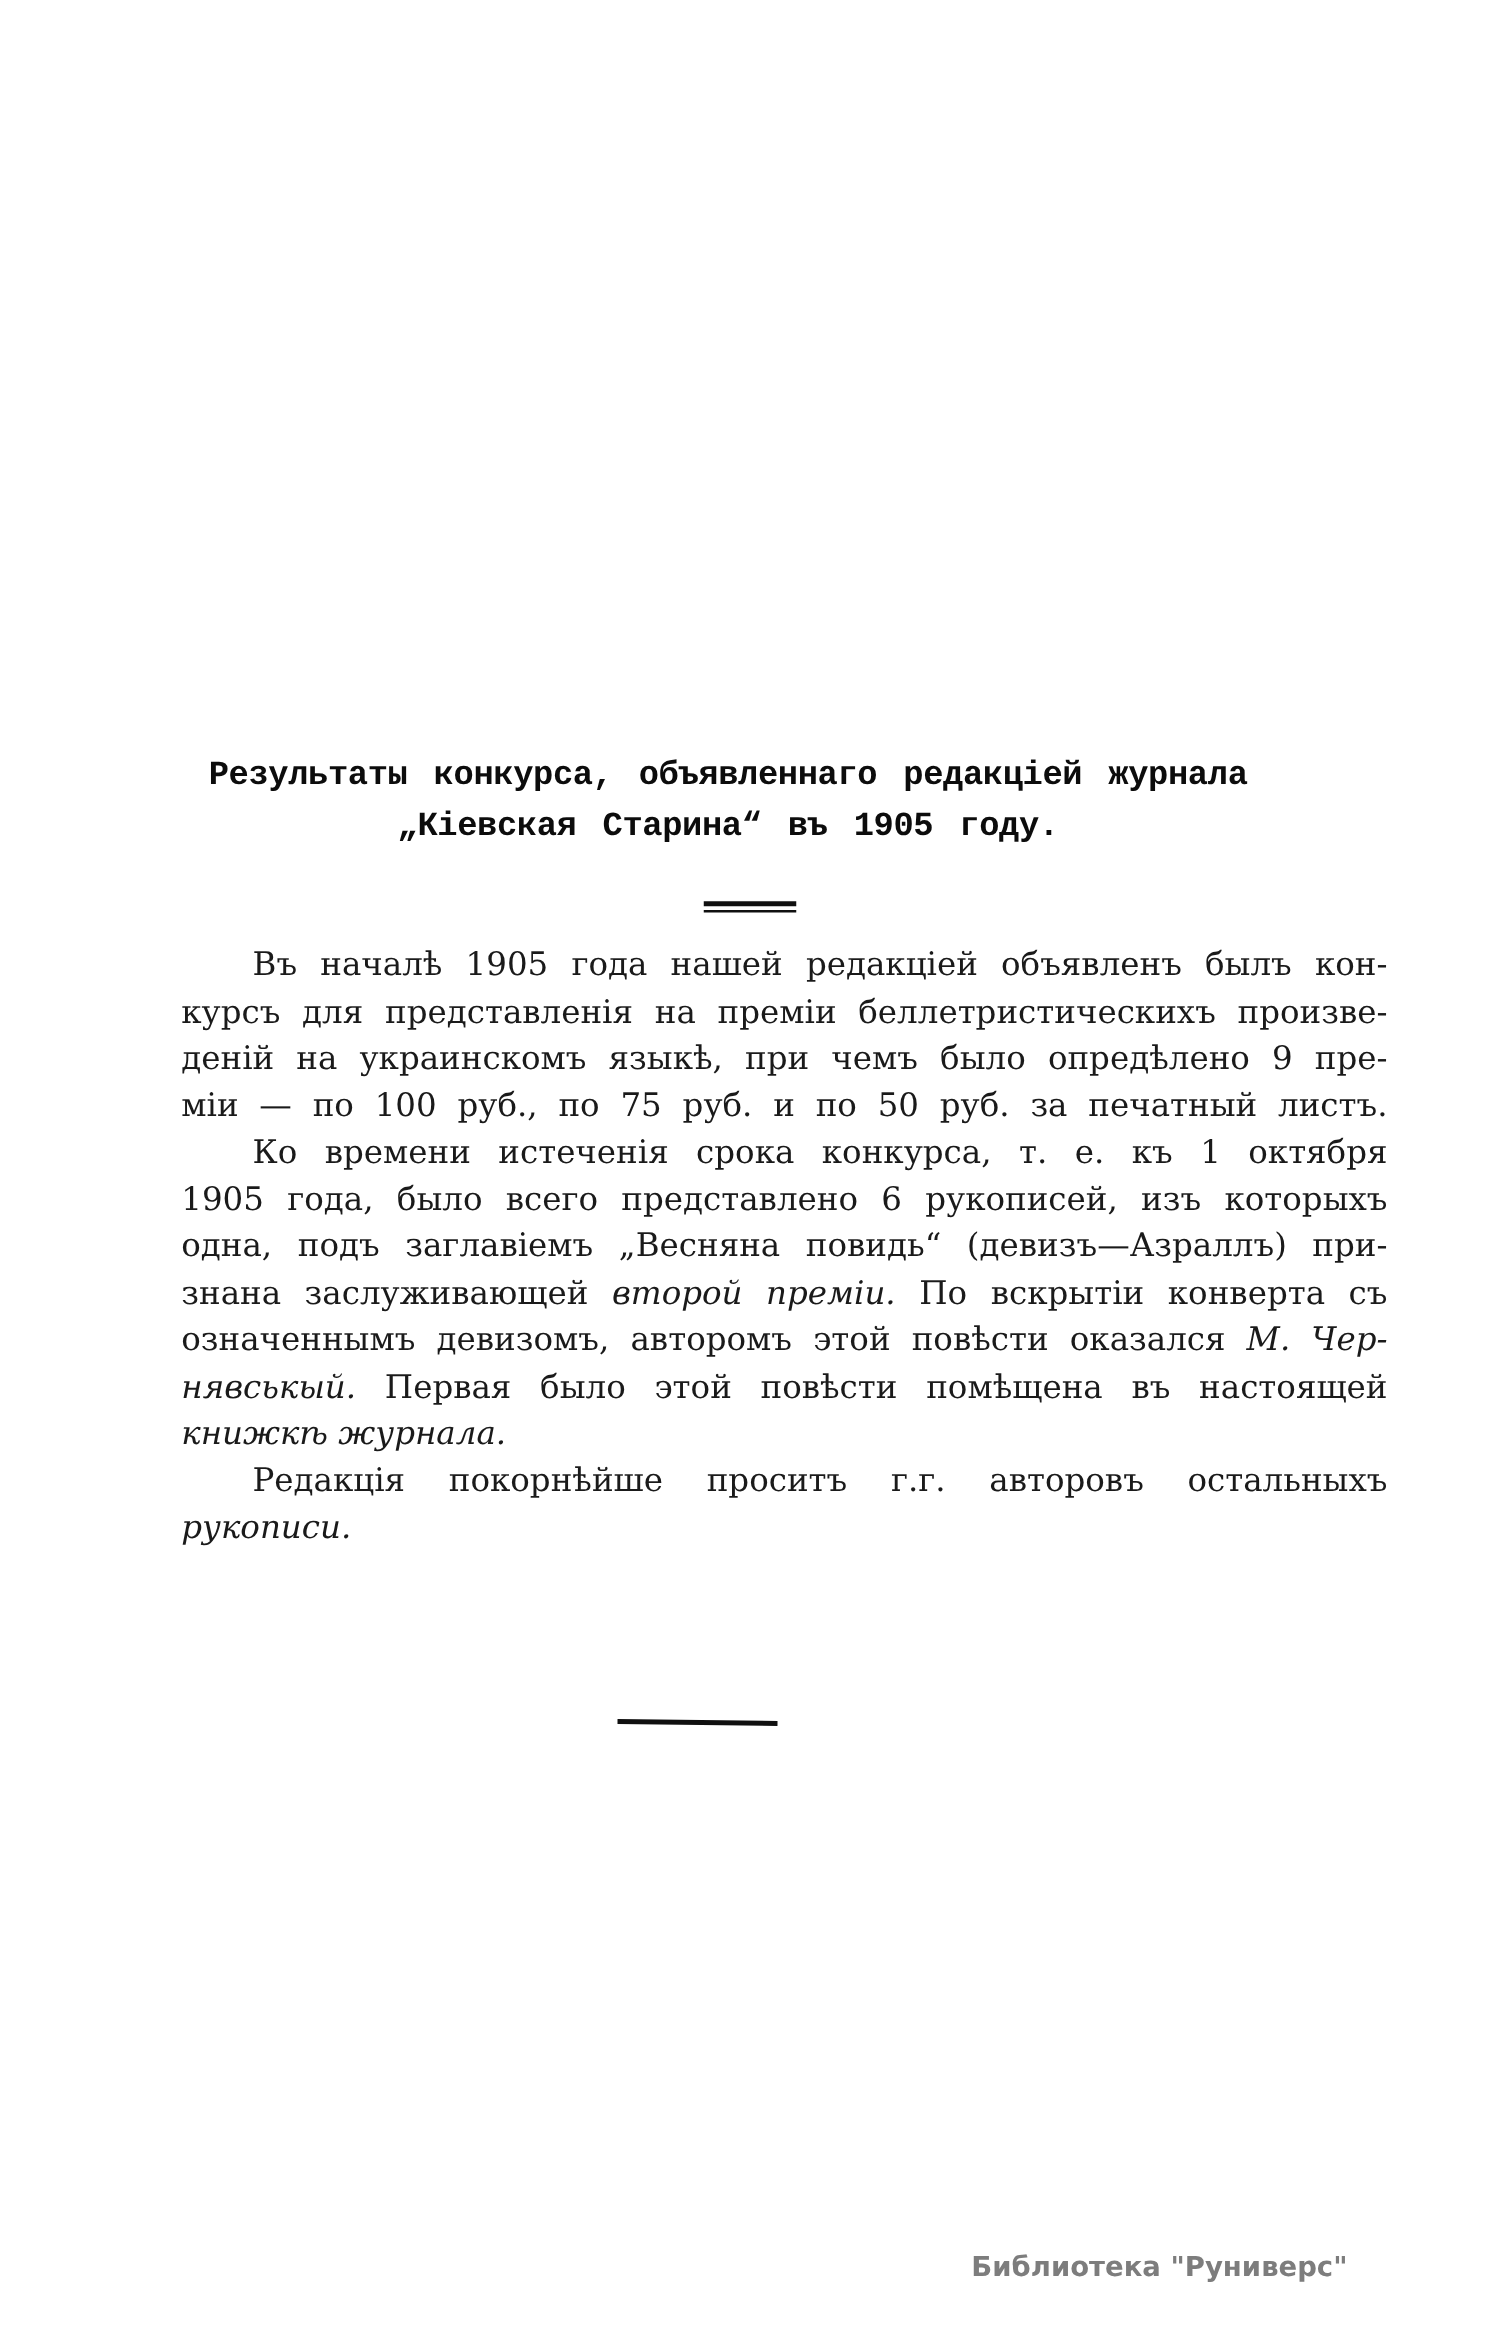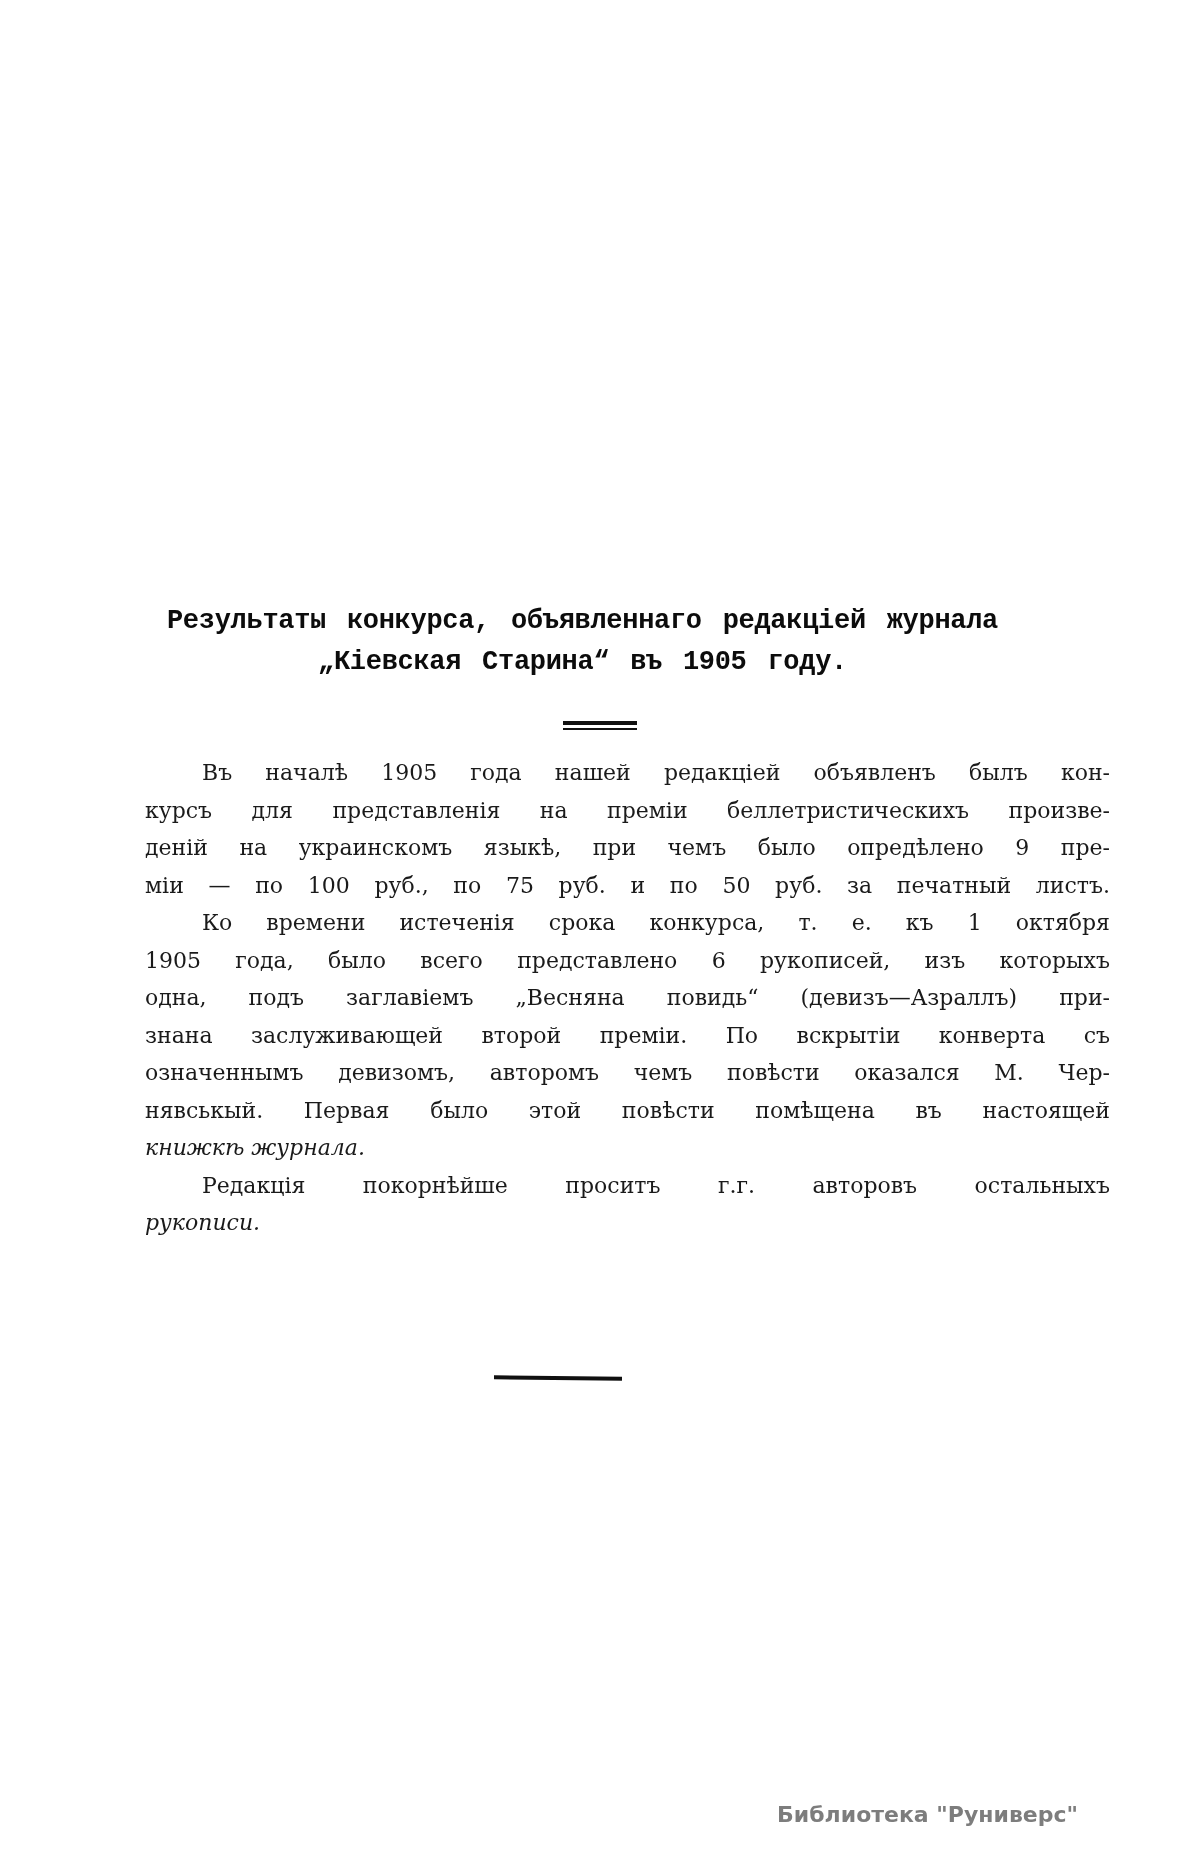--- a/index.html
+++ b/index.html
@@ -26,35 +26,35 @@
   .title-divider{
     position:absolute;
     left:563px;top:721px;
     width:74px;height:3px;
     border-top:4px solid #101010;
     border-bottom:2px solid #101010;
   }
   .body-text{
     position:absolute;
     left:145px;top:754px;width:965px;
-    font-size:22px;
+    font-size:26px;
     line-height:37.5px;
   }
   .line{
     text-align:justify;
     text-align-last:justify;
   }
   .line.no-just{
     text-align-last:left;
     font-style:italic;
   }
   .line.indent{
     text-indent:57px;
   }
-  .it{}
+  .it{font-style:italic;}
   .section-divider{
     position:absolute;
     left:494px;top:1376px;
     width:128px;height:4px;
     background:#101010;
     transform:rotate(0.7deg);
   }
   .watermark{
     position:absolute;
     right:122px;top:1802px;
@@ -79,21 +79,21 @@
 
   <div class="body-text" id="body-text">
       <div class="line indent"><span>Въ началѣ 1905 года нашей редакціей объявленъ былъ кон-</span></div>
       <div class="line"><span>курсъ для представленія на преміи беллетристическихъ произве-</span></div>
       <div class="line"><span>деній на украинскомъ языкѣ, при чемъ было опредѣлено 9 пре-</span></div>
       <div class="line"><span>міи — по 100 руб., по 75 руб. и по 50 руб. за печатный листъ.</span></div>
       <div class="line indent"><span>Ко времени истеченія срока конкурса, т. е. къ 1 октября</span></div>
       <div class="line"><span>1905 года, было всего представлено 6 рукописей, изъ которыхъ</span></div>
       <div class="line"><span>одна, подъ заглавіемъ „Весняна повидь“ (девизъ—Азраллъ) при-</span></div>
       <div class="line"><span>знана заслуживающей </span><span class="it">второй преміи.</span><span> По вскрытіи конверта съ</span></div>
-      <div class="line"><span>означеннымъ девизомъ, авторомъ чемъ повѣсти оказался </span><span class="it">М. Чер-</span></div>
+      <div class="line"><span>означеннымъ девизомъ, авторомъ этой повѣсти оказался </span><span class="it">М. Чер-</span></div>
       <div class="line"><span class="it">нявськый.</span><span> Первая было этой повѣсти помѣщена въ настоящей</span></div>
       <div class="line no-just"><span>книжкѣ журнала.</span></div>
       <div class="line indent"><span>Редакція покорнѣйше проситъ г.г. авторовъ остальныхъ</span></div>
       <div class="line no-just"><span>рукописи.</span></div>
     </div>
 
   <div class="section-divider"></div>
 
   <div class="watermark">Библиотека "Руниверс"</div>
 

